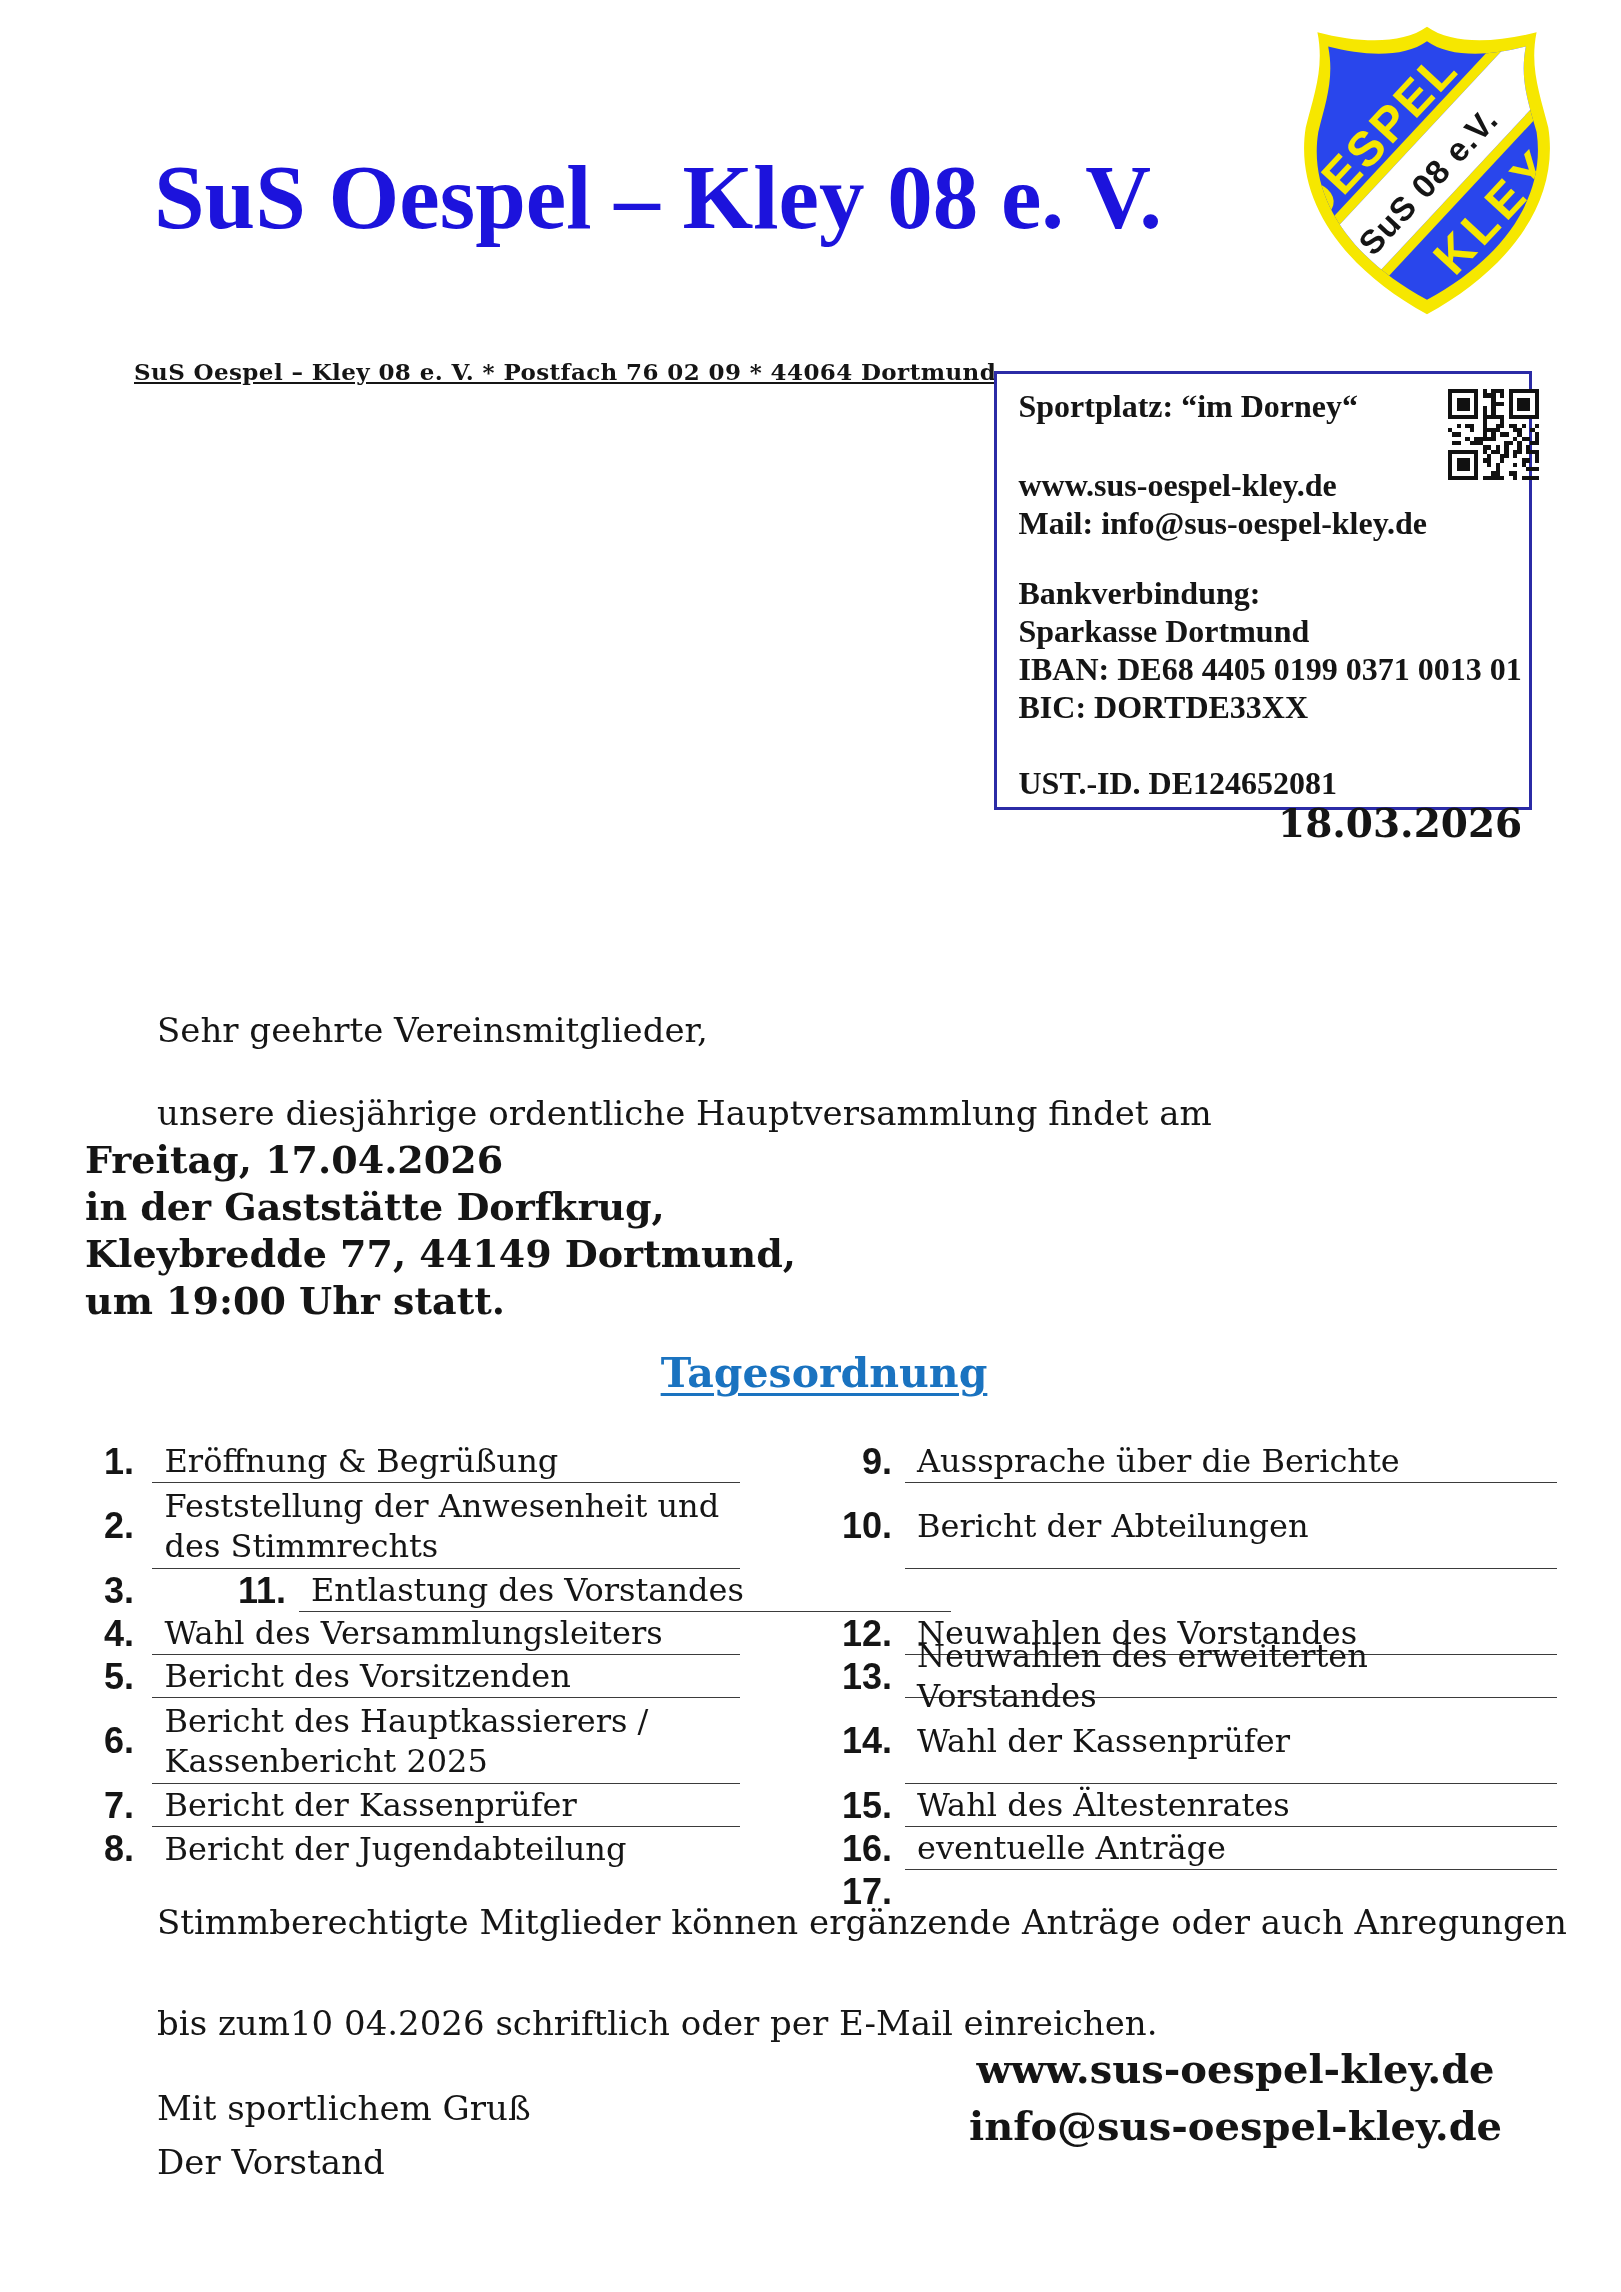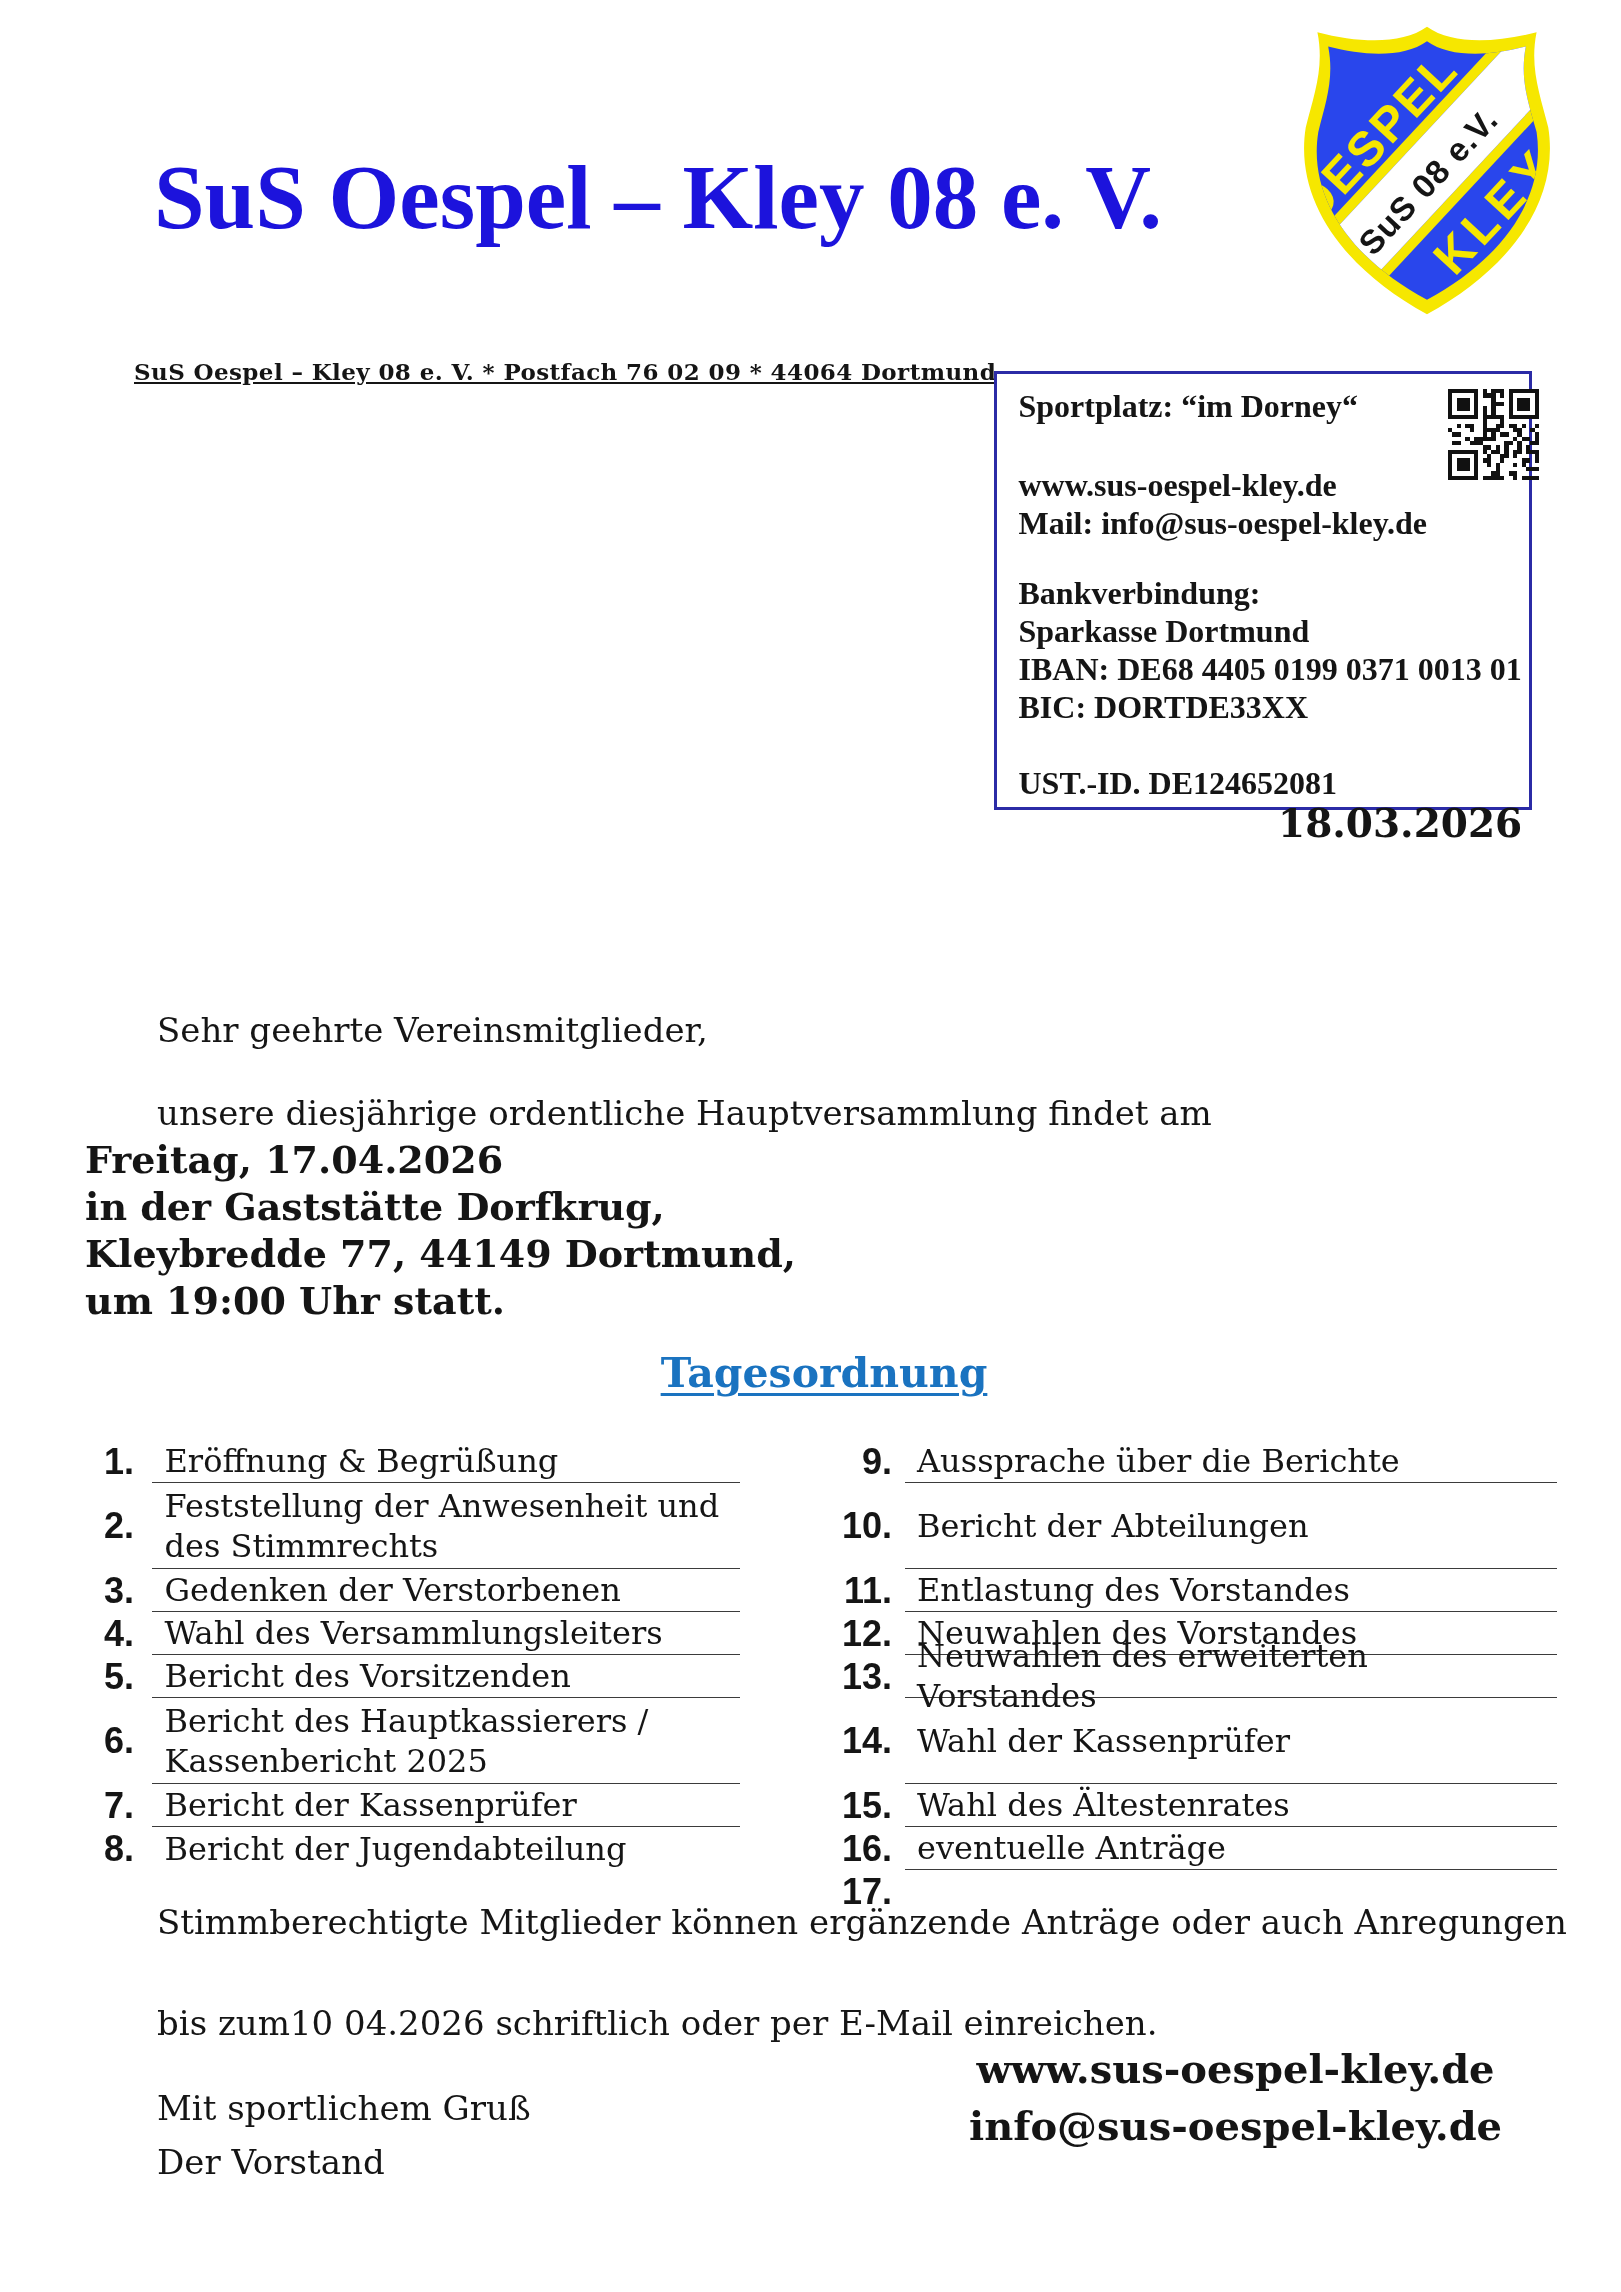--- a/index.html
+++ b/index.html
@@ -293,21 +293,20 @@
     </div>
     <div class="arow h2">
       <div class="num lnum">2.</div>
       <div class="cell ltext">Feststellung der Anwesenheit und des Stimmrechts</div>
       <div class="colgap"></div>
       <div class="num rnum">10.</div>
       <div class="cell rtext">Bericht der Abteilungen</div>
     </div>
     <div class="arow h1">
       <div class="num lnum">3.</div>
-      <div class="cell ltext">Gedenken der Verstorbenen</div>
       <div class="colgap"></div>
       <div class="num rnum">11.</div>
       <div class="cell rtext">Entlastung des Vorstandes</div>
     </div>
     <div class="arow h1">
       <div class="num lnum">4.</div>
       <div class="cell ltext">Wahl des Versammlungsleiters</div>
       <div class="colgap"></div>
       <div class="num rnum">12.</div>
       <div class="cell rtext">Neuwahlen des Vorstandes</div>

